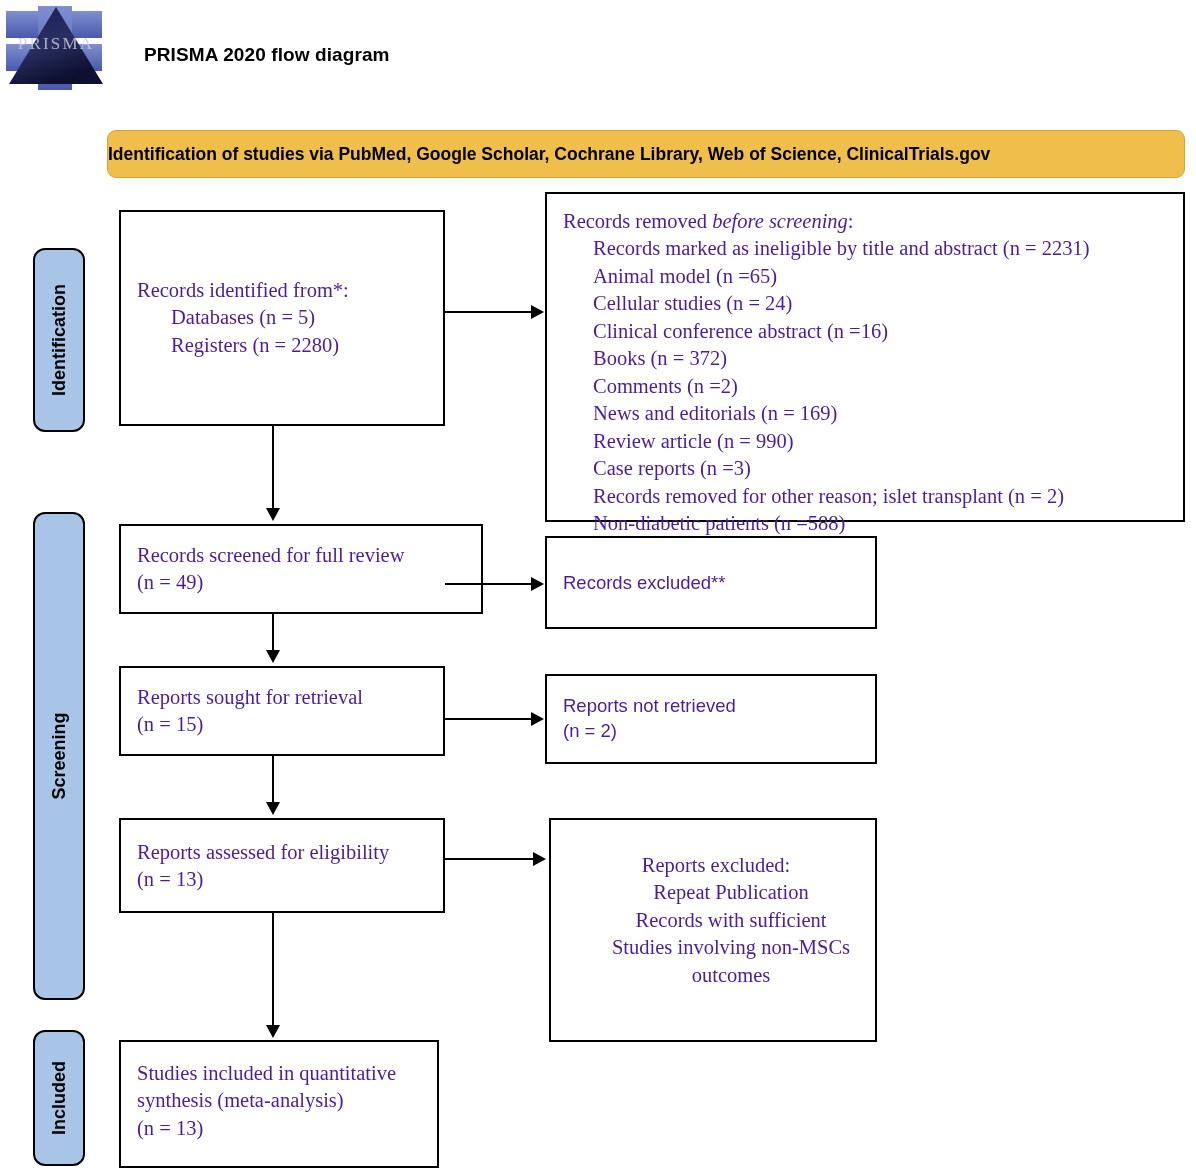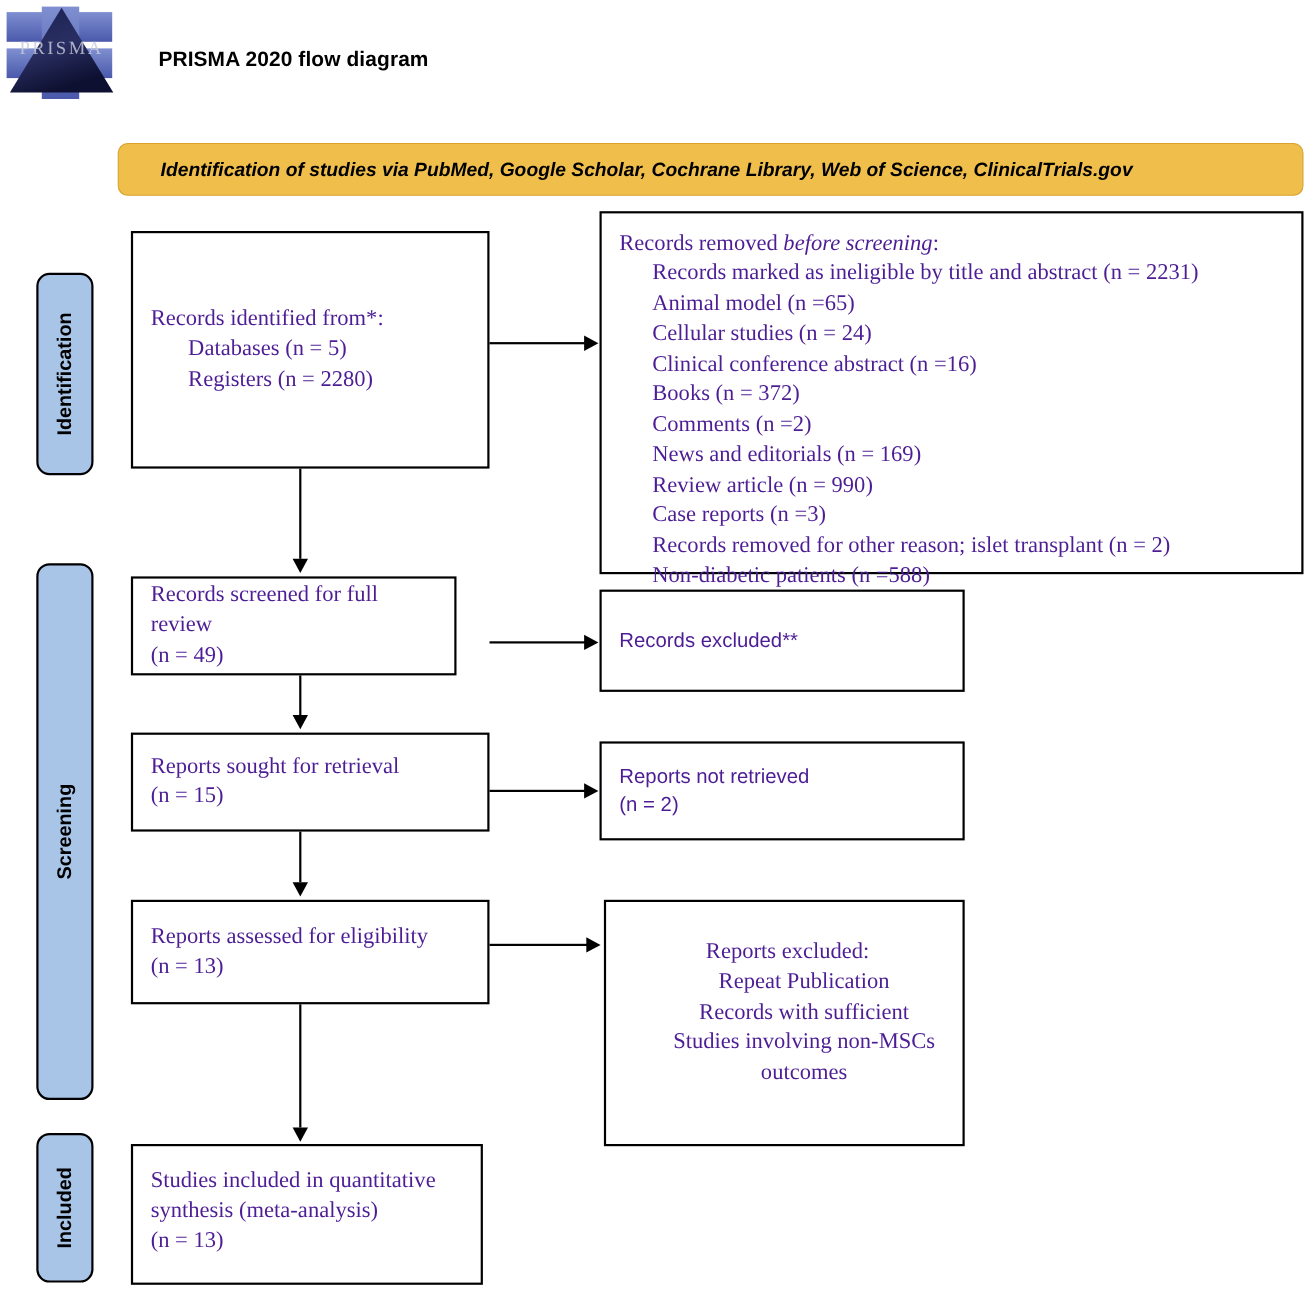--- a/index.html
+++ b/index.html
@@ -51,23 +51,21 @@
     border-radius: 9px;
     box-sizing: border-box;
     display: flex;
     align-items: center;
   }
   .banner-text {
     font-family: "Liberation Sans", sans-serif;
     font-weight: bold;
     font-size: 17.5px;
     color: #000000;
-    padding-left: 38px;
     white-space: nowrap;
-    font-style: italic;
   }
 
   
   .rail {
     position: absolute;
     background: #a8c5e8;
     border: 2.5px solid #000000;
     border-radius: 12px;
     box-sizing: border-box;
   }
@@ -105,21 +103,21 @@
   }
   .box-inner.mid  { top: 50%; transform: translateY(-50%); }
   .box-inner.topa { top: 14px; }
   .sans { font-family: "Liberation Sans", sans-serif; font-size: 18.5px; }
   .indent1 { padding-left: 34px; }
   .indent2 { padding-left: 30px; }
   em.ital { font-style: italic; }
 
   #box-identified   { left: 119px; top: 210px; width: 326px; height: 216px; padding-left: 41px; }
   #box-removed      { left: 545px; top: 192px; width: 640px; height: 330px; }
-  #box-screened     { left: 119px; top: 524px; width: 296px; height: 90px; }
+  #box-screened     { left: 119px; top: 524px; width: 364px; height: 90px; }
   #box-excluded1    { left: 545px; top: 536px; width: 332px; height: 93px; padding-left: 43px; }
   #box-sought       { left: 119px; top: 666px; width: 326px; height: 90px; }
   #box-notretrieved { left: 545px; top: 674px; width: 332px; height: 90px; }
   #box-assessed     { left: 119px; top: 818px; width: 326px; height: 95px; }
   #box-excluded2    { left: 549px; top: 818px; width: 328px; height: 224px; text-align: center; }
   #box-included     { left: 119px; top: 1040px; width: 320px; height: 128px; }
 
   
   .hline {
     position: absolute;

